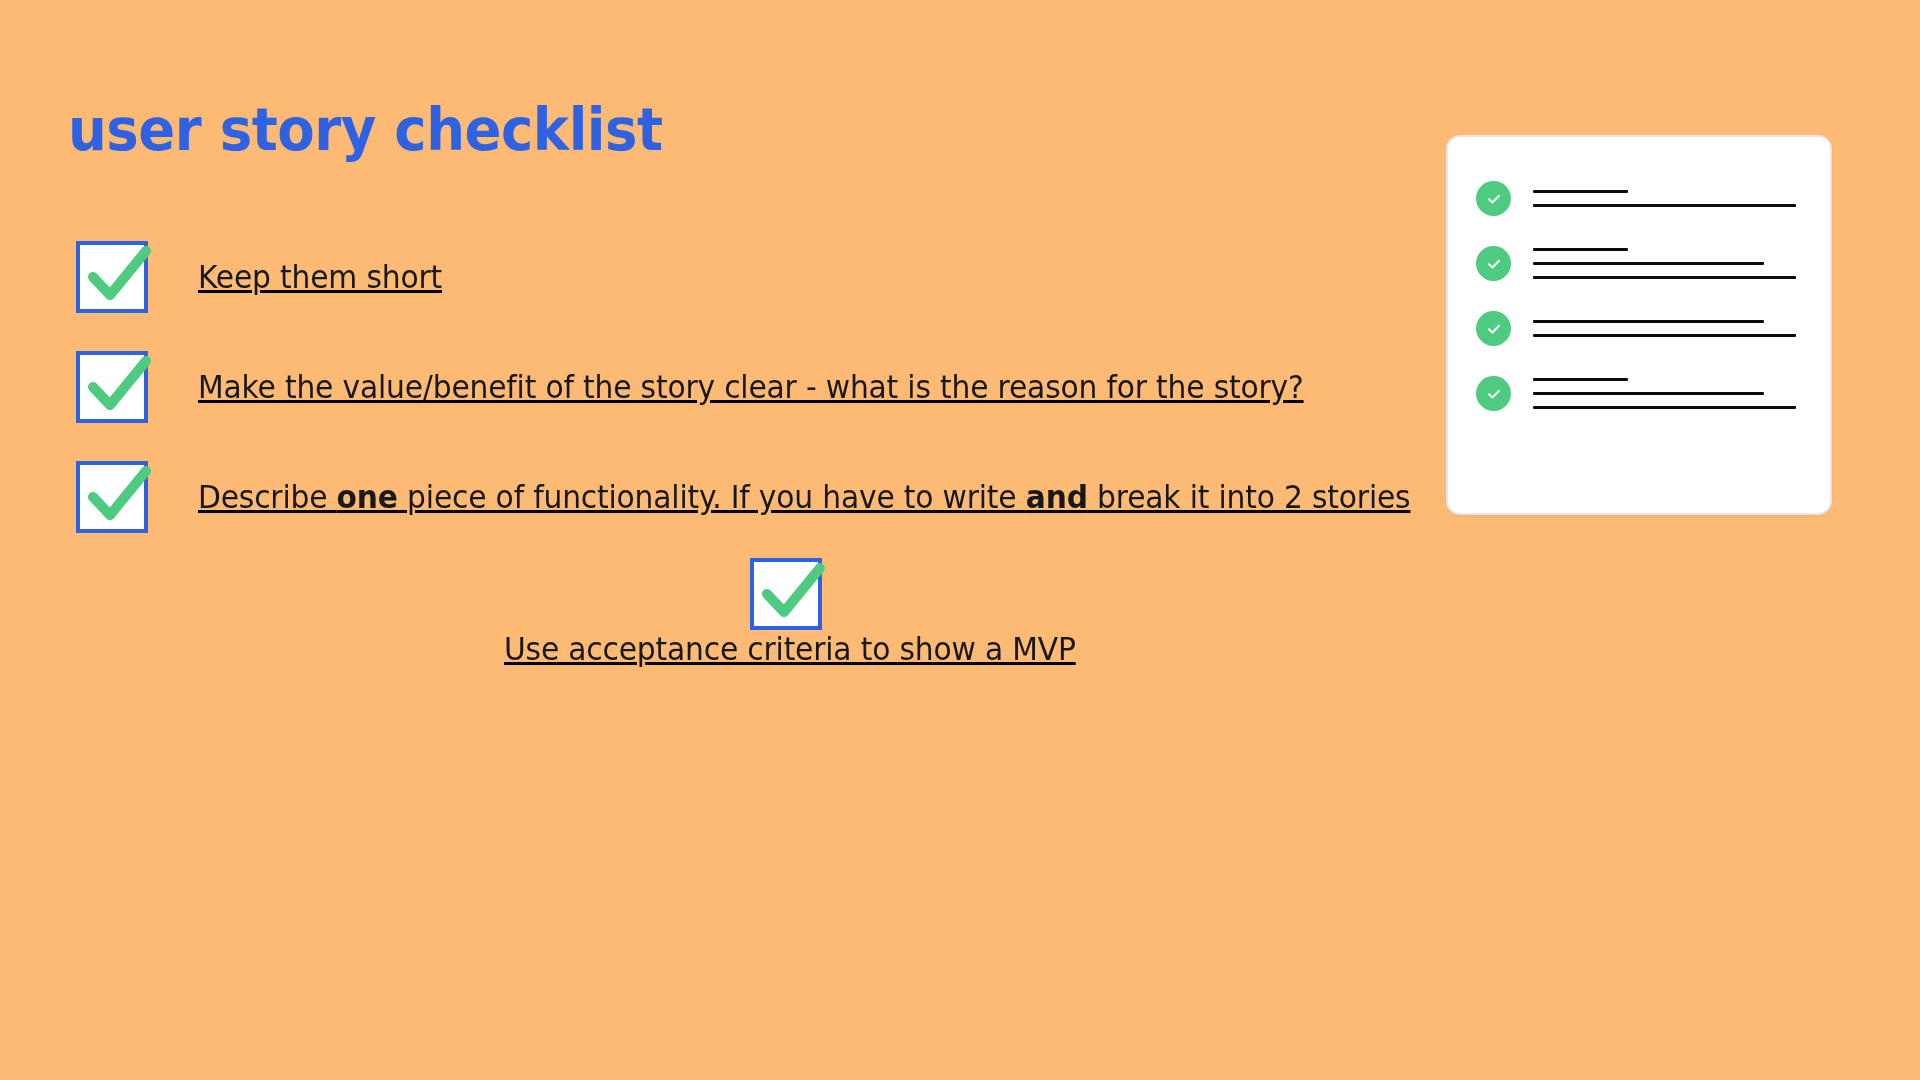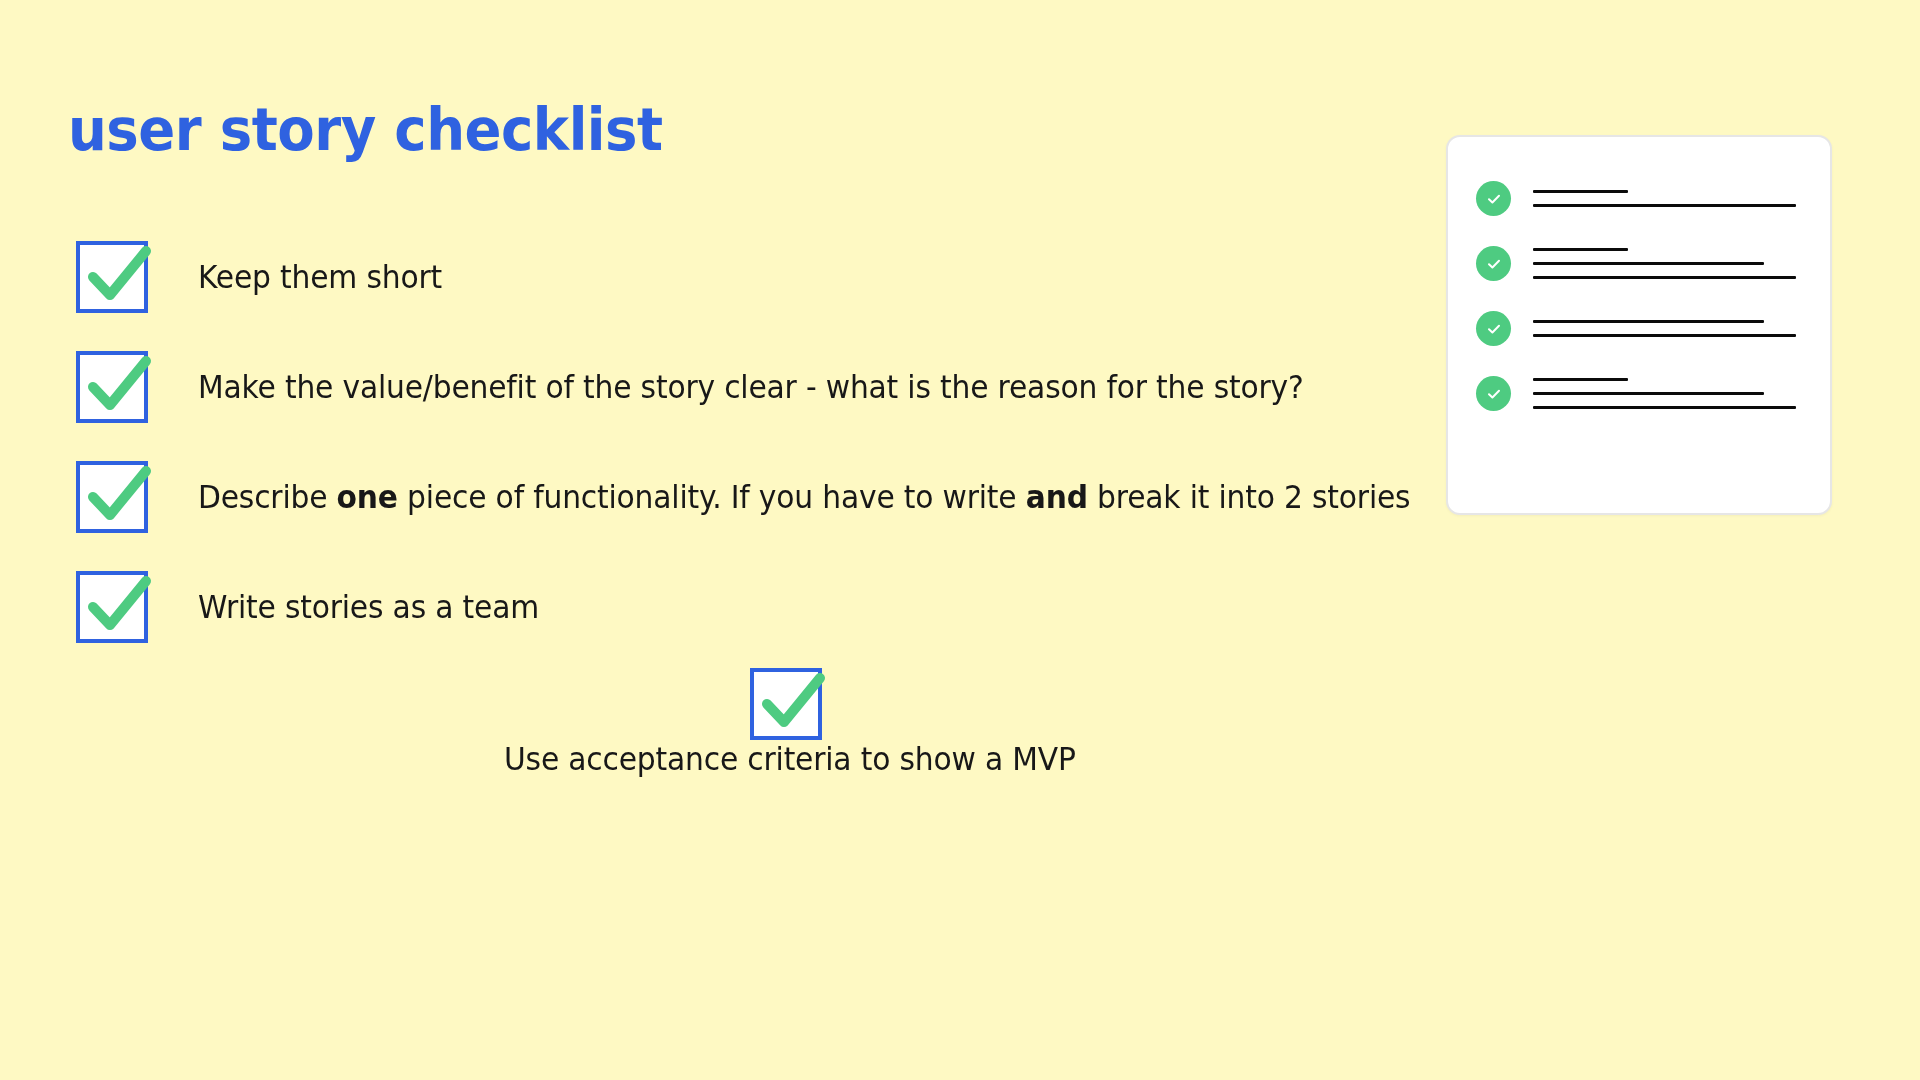--- a/index.html
+++ b/index.html
@@ -13,21 +13,21 @@
     height: 1080px;
     overflow: hidden;
     font-family: "Liberation Sans", sans-serif;
     -webkit-font-smoothing: antialiased;
   }
 
   .slide {
     position: relative;
     width: 1920px;
     height: 1080px;
-    background: #fef9c3;
+    background: #fdba74;
   }
 
   
   .page-title {
     position: absolute;
     left: 68px;
     top: 62px;
     font-family: "DejaVu Sans", sans-serif;
     font-size: 58px;
     font-weight: 700;
@@ -44,20 +44,21 @@
     position: absolute;
     left: 76px;
     top: 228px;
     width: 1420px;
   }
   .check-row {
     display: flex;
     align-items: center;
     height: 98px;
     margin-bottom: 12px;
+    text-decoration: underline;
   }
   .check-row:last-child { margin-bottom: 0; flex-direction: column; }
 
   .checkbox {
     position: relative;
     flex: 0 0 auto;
     width: 72px;
     height: 72px;
     box-sizing: border-box;
     border: 4px solid #2f62e0;
@@ -164,26 +165,20 @@
       <div class="check-row">
         <div class="checkbox"><span><svg viewBox="0 0 84 84" xmlns="http://www.w3.org/2000/svg" aria-hidden="true">
               <path d="M17 44 L34 62 L70 18" fill="none" stroke="#4ecb81" stroke-width="10" stroke-linecap="round" stroke-linejoin="round"></path>
             </svg></span></div>
         <div class="check-label"><span>Describe </span><b>one</b><span> piece of functionality. If you have to write </span><b>and</b><span> break it into 2 stories</span></div>
       </div>
       <div class="check-row">
         <div class="checkbox"><span><svg viewBox="0 0 84 84" xmlns="http://www.w3.org/2000/svg" aria-hidden="true">
               <path d="M17 44 L34 62 L70 18" fill="none" stroke="#4ecb81" stroke-width="10" stroke-linecap="round" stroke-linejoin="round"></path>
             </svg></span></div>
-        <div class="check-label"><span>Write stories as a team</span></div>
-      </div>
-      <div class="check-row">
-        <div class="checkbox"><span><svg viewBox="0 0 84 84" xmlns="http://www.w3.org/2000/svg" aria-hidden="true">
-              <path d="M17 44 L34 62 L70 18" fill="none" stroke="#4ecb81" stroke-width="10" stroke-linecap="round" stroke-linejoin="round"></path>
-            </svg></span></div>
         <div class="check-label"><span>Use acceptance criteria to show a MVP</span></div>
       </div>
     </div>
 
   <div class="mini-card">
     <div class="mini-rows">
         <div class="mini-row">
           <div class="mini-badge">
             <svg width="20" height="20" viewBox="0 0 20 20" xmlns="http://www.w3.org/2000/svg" aria-hidden="true">
               <path d="M5 10.3 L8.4 13.5 L15 6.8" fill="none" stroke="#ffffff" stroke-width="2" stroke-linecap="round" stroke-linejoin="round"></path>

